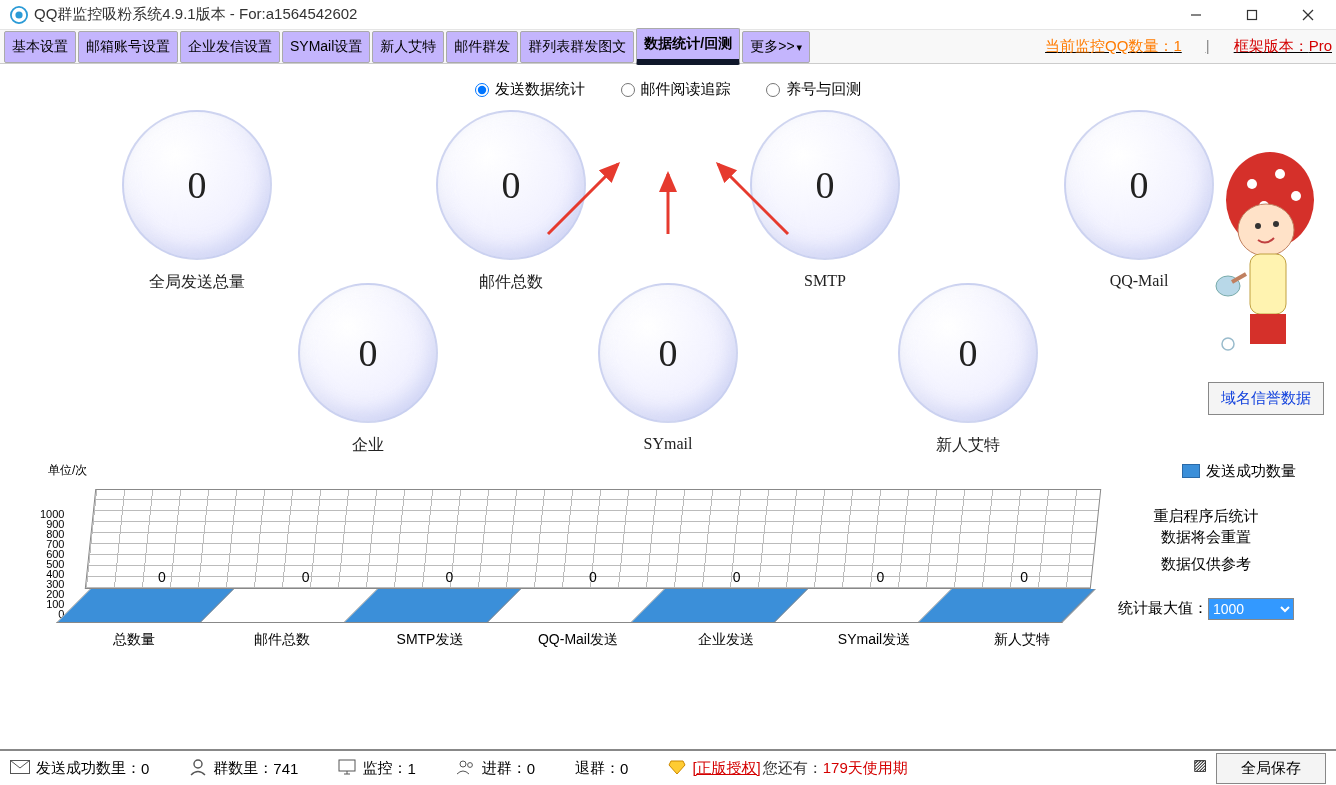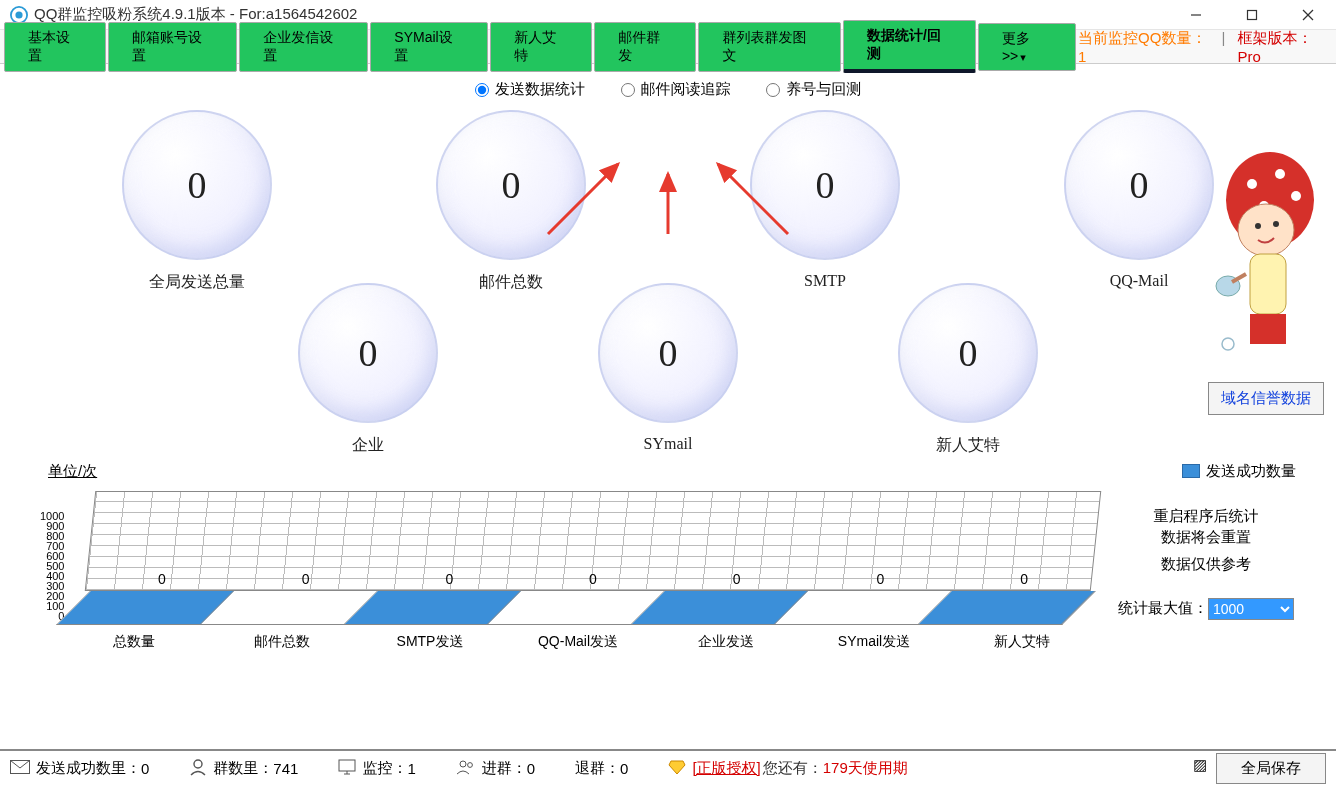--- a/index.html
+++ b/index.html
@@ -5,24 +5,24 @@
 * { box-sizing: border-box; margin: 0; padding: 0; }
 body { font-family: "Microsoft YaHei", sans-serif; font-size: 13px; background: #fff; width: 1336px; height: 785px; overflow: hidden; position: relative; }
 
 .titlebar { height: 30px; display: flex; align-items: center; padding: 0 0 0 10px; border-bottom: 1px solid #e5e5e5; }
 .titlebar .icon { width: 18px; height: 18px; margin-right: 6px; }
 .titlebar .title { font-size: 15px; color: #333; flex: 1; }
 .winbtn { width: 56px; height: 32px; display: flex; align-items: center; justify-content: center; color: #333; font-size: 14px; }
 .winbtn svg { width: 12px; height: 12px; }
 
 .tabbar { height: 34px; display: flex; align-items: center; padding: 0 4px; border-bottom: 1px solid #ccc; background: #f8f8f8; }
-.tab { padding: 6px 23px; border: 1px solid #aaa; background: #22c55e; font-size: 14px; cursor: pointer; margin-right: 2px; border-radius: 2px; position: relative; }
-.tab.active { font-weight: bold; border-bottom: 4px solid #0f172a; }
+.tab { padding: 6px 7px; border: 1px solid #aaa; background: #c4b5fd; font-size: 14px; cursor: pointer; margin-right: 2px; border-radius: 2px; position: relative; }
+.tab.active { font-weight: bold; border-bottom: 6px solid #0f172a; }
 .tab.more .chev { font-size: 11px; margin-left: 2px; }
-.status-right { margin-left: auto; font-size: 15px; display: flex; gap: 12px; }
+.status-right { margin-left: auto; font-size: 15px; display: flex; gap: 24px; text-decoration: underline; }
 .status-right .orange { color: #ff7b00; }
 .status-right .red { color: #d40000; }
 .status-right .sep { color: #888; }
 
 .content { position: relative; height: 680px; }
 .radio-row { text-align: center; padding: 16px 0 6px; }
 .radio-item { display: inline-flex; align-items: center; margin: 0 16px; font-size: 15px; cursor: pointer; }
 .radio-item input { margin-right: 6px; width: 14px; height: 14px; }
 
 .arrows { position: absolute; top: 90px; left: 50%; transform: translateX(-50%); }
@@ -34,21 +34,21 @@
 .bubble { width: 150px; height: 150px; border-radius: 50%; background: radial-gradient(circle at 35% 30%, rgba(255,255,255,0.9), rgba(200,200,255,0.25) 60%, rgba(190,200,255,0.5)); border: 2px solid rgba(180,190,230,0.6); display: flex; align-items: center; justify-content: center; margin: 0 auto; box-shadow: inset -4px -8px 20px rgba(150,160,220,0.3), inset 6px 8px 12px rgba(255,255,255,0.7); }
 .bubble.small { width: 140px; height: 140px; }
 .bubble-val { font-size: 38px; color: #222; font-family: "SimSun", serif; }
 .bubble-label { margin-top: 12px; font-size: 16px; color: #222; font-family: "SimSun", serif; }
 
 .side-character { position: absolute; right: 6px; top: 80px; width: 120px; height: 240px; }
 .domain-btn { position: absolute; right: 12px; top: 318px; border: 1px solid #888; background: #f4f4f4; padding: 6px 4px; font-size: 15px; color: #1040dd; cursor: pointer; width: 116px; text-align: center; }
 
 .chart-area { margin-top: 6px; padding: 0 40px 0 20px; display: flex; }
 .chart-box { flex: 1; position: relative; }
-.chart-unit { font-size: 15px; margin-left: 28px; margin-bottom: 4px; text-decoration: underline; }
+.chart-unit { font-size: 12px; margin-left: 28px; margin-bottom: 4px; }
 .chart-3d { position: relative; height: 160px; margin-left: 20px; }
 .chart-right { width: 200px; padding-left: 20px; font-size: 15px; }
 .legend { display: flex; align-items: center; justify-content: flex-end; margin-bottom: 24px; }
 .legend-swatch { width: 18px; height: 14px; background: #3b8fd9; border: 1px solid #2a6aa8; margin-right: 6px; }
 .note1, .note2 { text-align: center; margin-bottom: 6px; line-height: 1.4; }
 .maxval { display: flex; align-items: center; justify-content: center; margin-top: 24px; }
 .maxval select { width: 86px; height: 22px; background: #3399ff; color: #fff; border: 1px solid #888; font-size: 14px; }
 
 .footer { position: absolute; bottom: 0; left: 0; right: 0; height: 36px; border-top: 2px solid #888; display: flex; align-items: center; padding: 0 10px; font-size: 15px; background: #fff; }
 .footer .item { display: flex; align-items: center; margin-right: 40px; }

